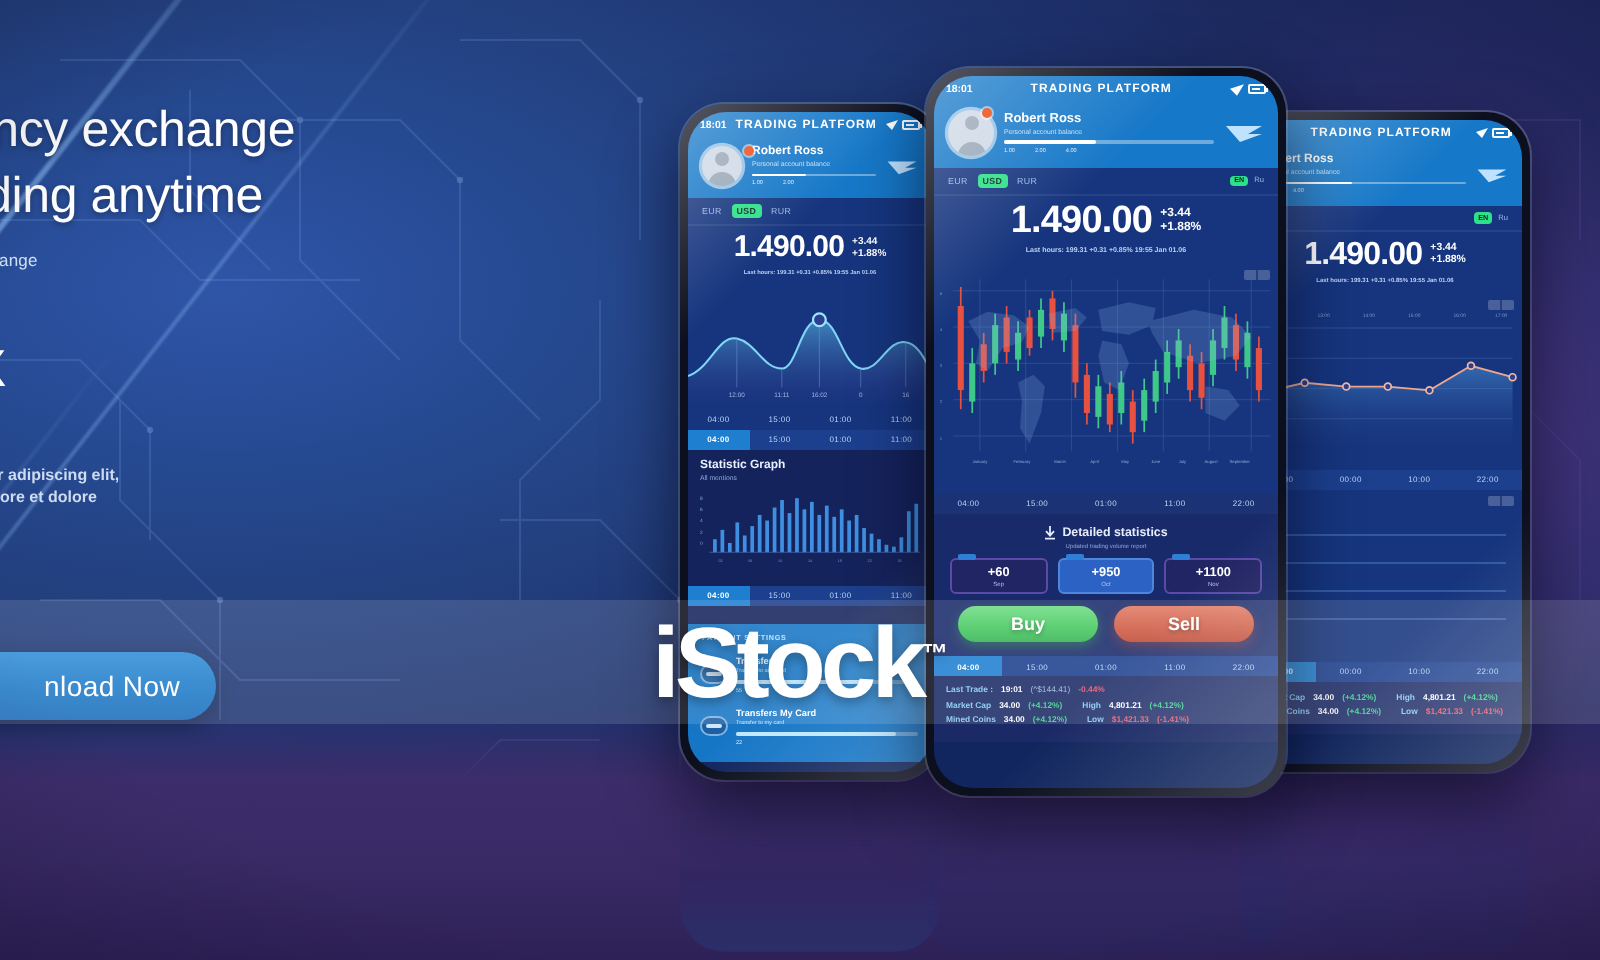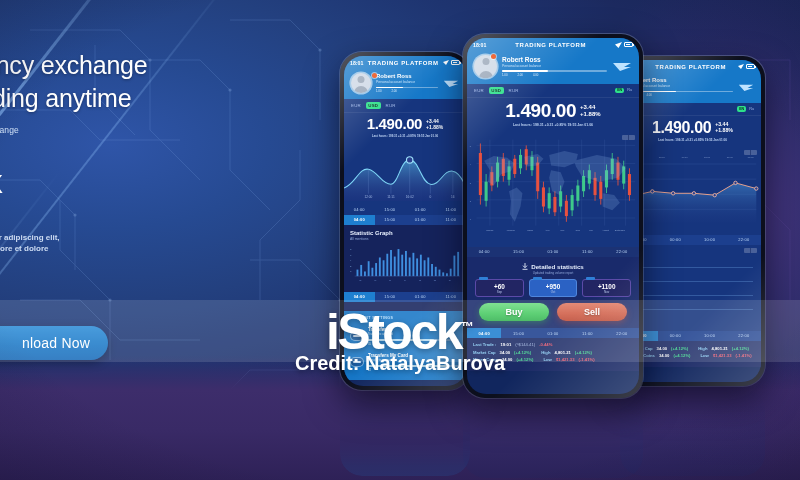--- a/index.html
+++ b/index.html
@@ -895,15 +895,14 @@
               background:linear-gradient(180deg,#1b2a66 0%,#16357e 60%,#192a6b 100%);"></div>
   <div class="reflect" style="left:620px;top:388px;width:145px;height:88px;border-radius:22px;
               background:linear-gradient(180deg,#1b2a66 0%,#16357e 60%,#192a6b 100%);"></div>
 
   <div class="vignette"></div>
 
   <div class="wm-band"></div>
   <div class="wm wm-logo">
     <span>iStock</span><sup>™</sup>
   </div>
-  <div class="wm wm-credit">Credit: NatalyaBurova</div>
 
 </div>
 
 </body></html>

